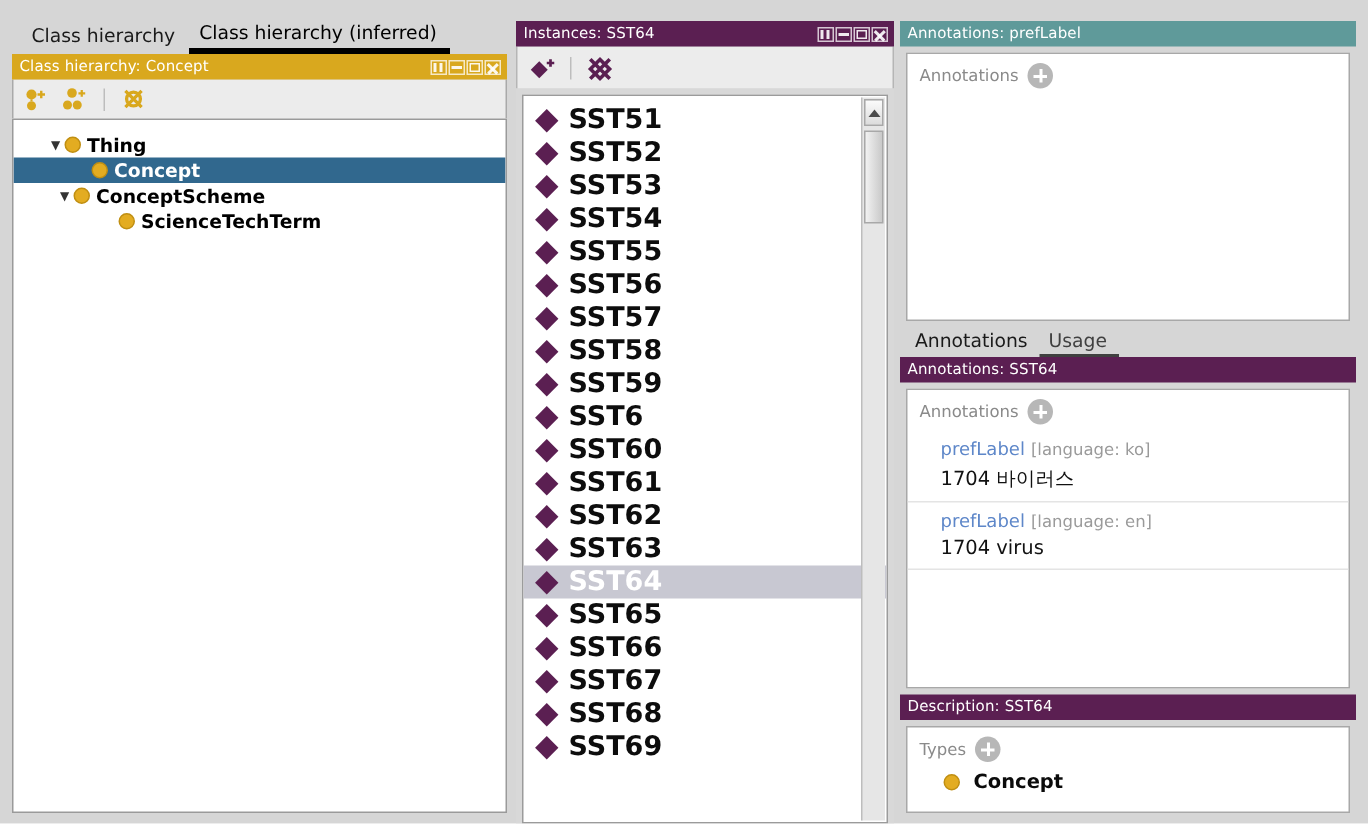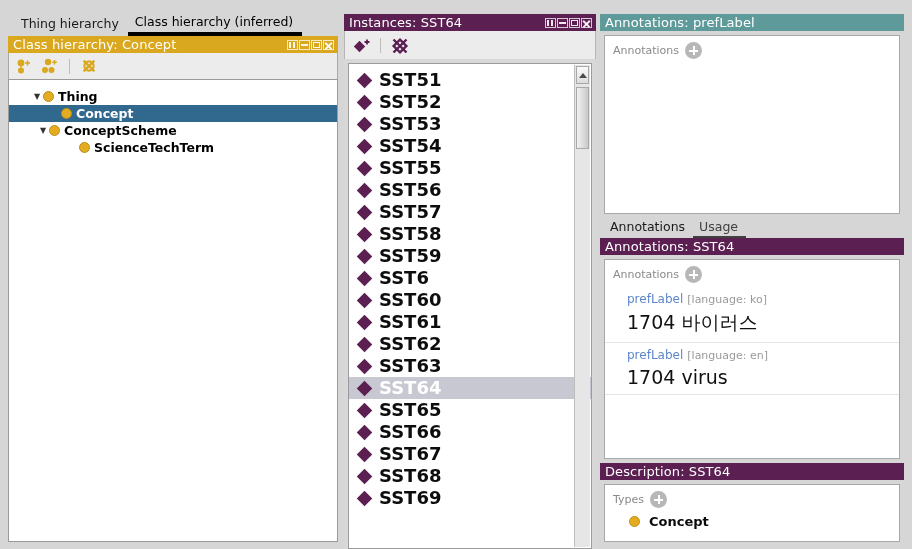--- a/index.html
+++ b/index.html
@@ -16,21 +16,21 @@
   }
 
   
   .panel { position: absolute; box-sizing: border-box; }
 
   .pheader {
     height: 17px;
     display: flex; align-items: center;
     padding: 0 2px 0 5px;
     color: #ffffff;
-    font-size: 13px;
+    font-size: 10px;
     letter-spacing: .1px;
     white-space: nowrap;
     position: relative;
   }
   .pheader .ptitle { flex: 0 0 auto; }
   .pheader .pspacer { flex: 1 1 auto; }
 
   .wctrls { display: flex; gap: 1px; align-items: center; padding-right: 2px; }
   .wbtn {
     width: 11px; height: 10px;
@@ -193,21 +193,21 @@
 
   .annrow { border-bottom: 1px solid #e4e4e4; padding: 5px 0 6px 0; }
   .annrow:last-child { border-bottom: 1px solid #e4e4e4; }
   .annhead {
     display: flex; align-items: flex-end; gap: 4px;
     padding-left: 22px; font-size: 12px;
   }
   .annprop { color: #5e87c9; }
   .annlang { color: #9a9a9a; font-size: 11px; }
   .annval {
-    padding-left: 22px; font-size: 19px; color: #111;
+    padding-left: 22px; font-size: 13px; color: #111;
     margin-top: 4px;
   }
 
   .subtabs {
     display: flex; align-items: flex-end; height: 20px;
     background: #d6d6d6; font-size: 12.5px; padding-left: 4px;
   }
   .subtab { padding: 1px 8px 2px 6px; color: #1a1a1a; border-bottom: 2px solid transparent; }
   .subtab.inactive { color: #404040; border-bottom: 2px solid #404040; }
 
@@ -218,21 +218,21 @@
   }
 </style>
 </head>
 <body>
 
 <div id="app">
 
   <div class="panel" id="class-panel">
 
     <div class="tabstrip">
-      <div class="tab">Thing hierarchy</div>
+      <div class="tab">Class hierarchy</div>
       <div class="tab inactive">Class hierarchy (inferred)</div>
     </div>
 
     <div class="pheader ch-header">
       <span class="ptitle">Class hierarchy: Concept</span>
       <span class="pspacer"></span>
       <span class="wctrls">
         <span class="wbtn split"></span>
         <span class="wbtn min"></span>
         <span class="wbtn max"></span>

